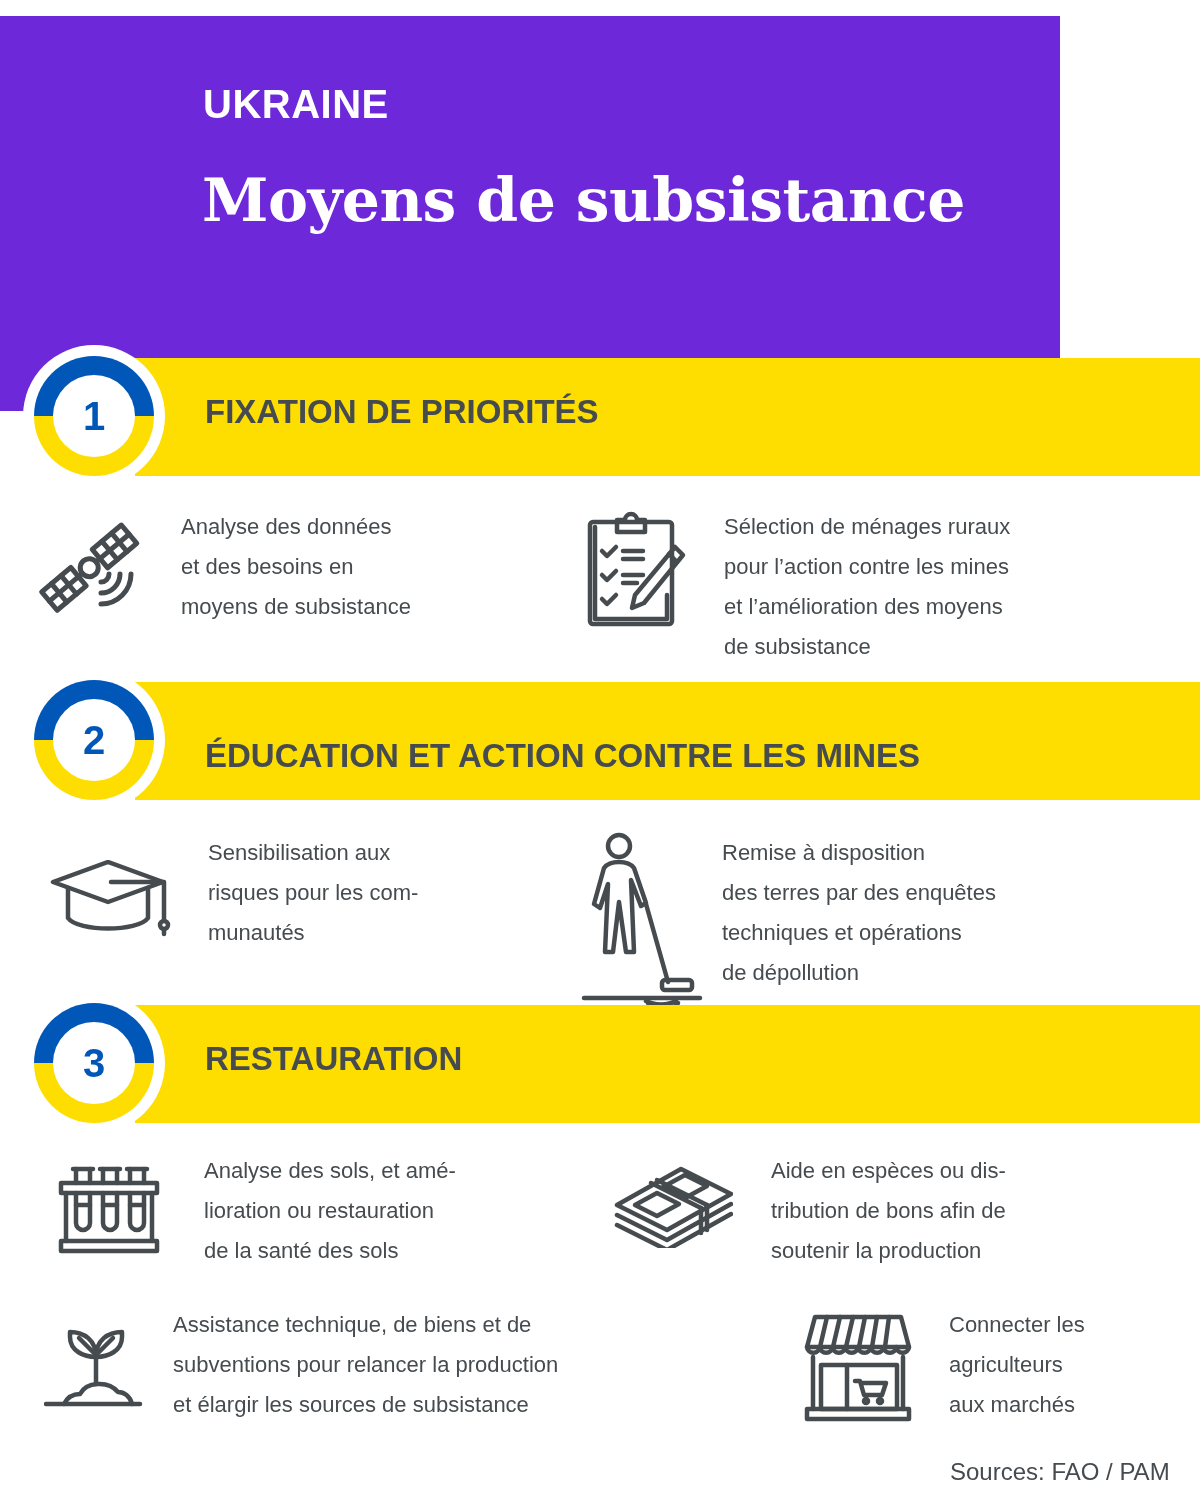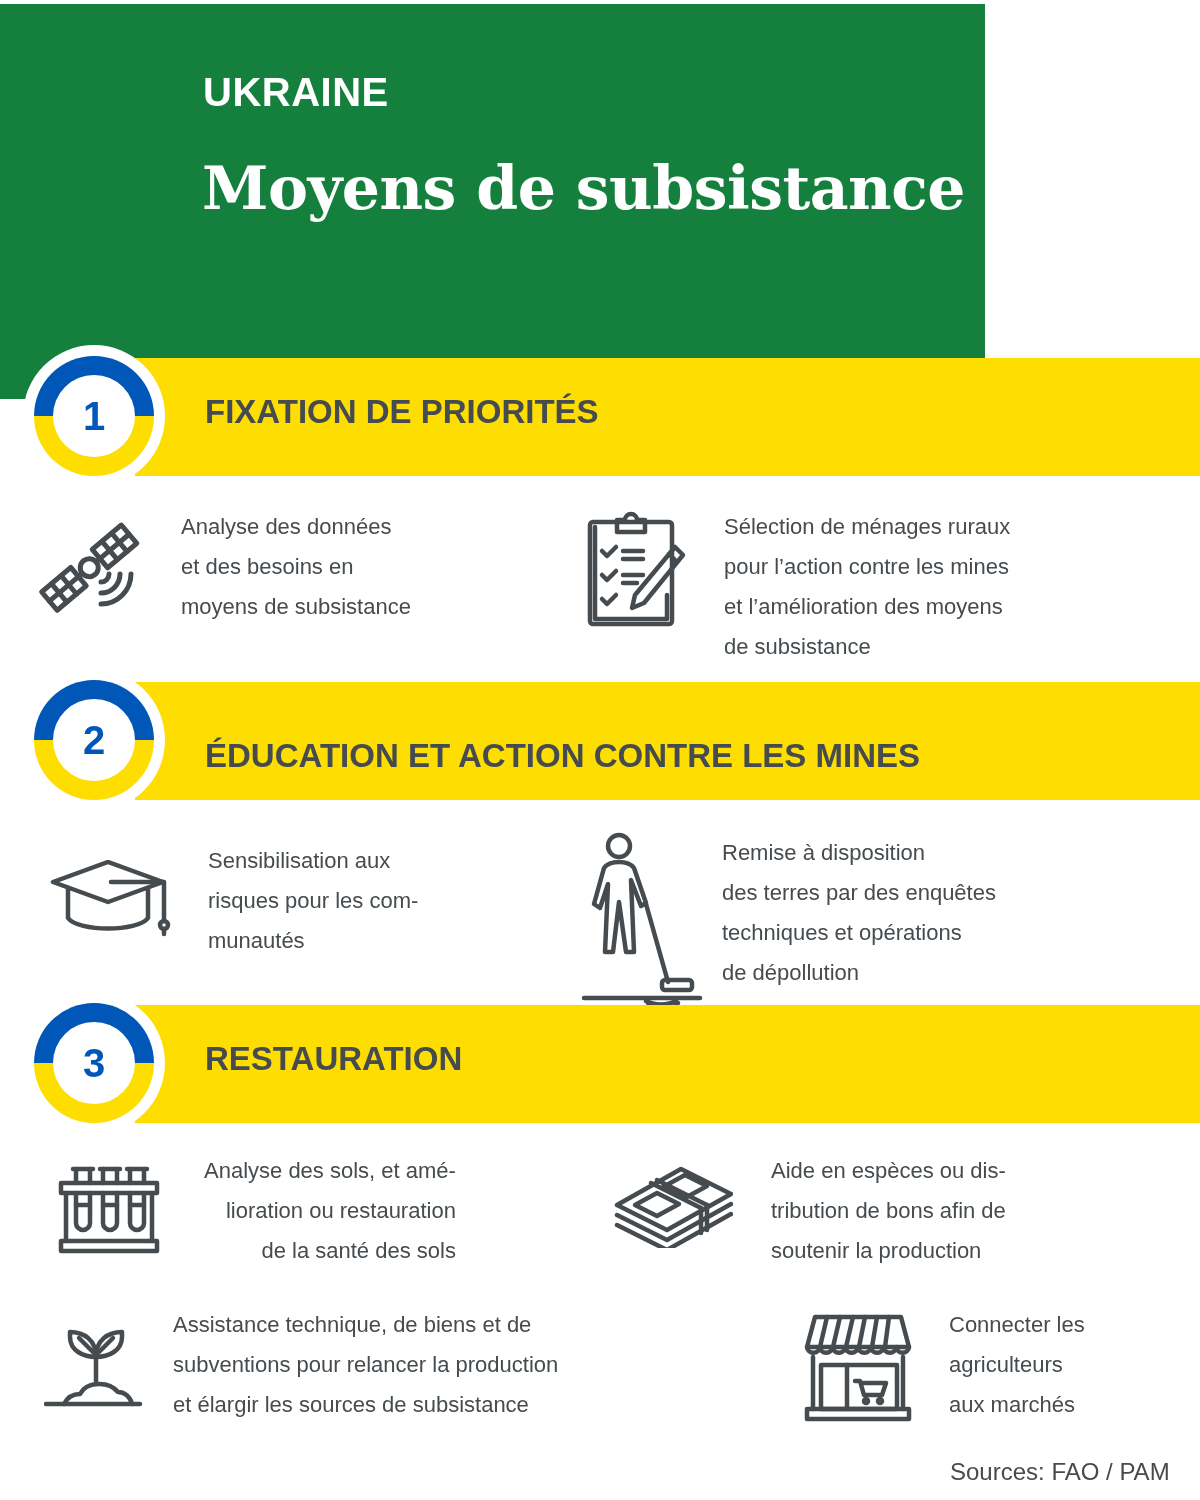--- a/index.html
+++ b/index.html
@@ -1,19 +1,19 @@
 <!DOCTYPE html>
 <html><head>
 <meta charset="utf-8">
 <style>
   * { box-sizing: border-box; margin: 0; padding: 0; }
   html, body { width: 1200px; height: 1500px; background: #ffffff; overflow: hidden; }
   body { position: relative; font-family: "Liberation Sans", sans-serif; color: #454b4e; }
 
-  .header { position: absolute; left: 0; top: 4px; width: 985px; height: 395px; background: #15803d; }
+  .header { position: absolute; left: 0; top: 16px; width: 1060px; height: 395px; background: #6d28d9; }
   .kicker { position: absolute; left: 203px; top: 66px; font-family: "Liberation Sans", sans-serif; font-weight: 700; font-size: 40px; color: #ffffff; letter-spacing: 0.5px; }
   .title { position: absolute; left: 202px; top: 140px; font-family: "DejaVu Serif", serif; font-weight: 700; font-size: 60px; line-height: 88px; color: #ffffff; letter-spacing: -0.5px; }
 
   .band { position: absolute; left: 135px; width: 1065px; height: 118px; background: #fedd00; }
   .band-title { position: absolute; left: 205px; font-family: "Liberation Sans", sans-serif; font-weight: 700; font-size: 33px; color: #454b4e; }
 
   .badge { position: absolute; left: 23px; width: 142px; height: 142px; border-radius: 50%; background: #ffffff; }
   .badge-ring { position: absolute; left: 11px; top: 11px; width: 120px; height: 120px; border-radius: 50%;
     background: linear-gradient(to bottom, #0057b8 0%, #0057b8 50%, #fedd00 50%, #fedd00 100%); }
   .badge-inner { position: absolute; left: 19px; top: 19px; width: 82px; height: 82px; border-radius: 50%; background: #ffffff;
@@ -98,21 +98,21 @@
 
 <div class="icon" style="left:48px; top:860px;">
   <svg width="125" height="85" viewBox="0 0 125 85" fill="none" stroke="#454b4e" stroke-width="4.5" stroke-linejoin="round" stroke-linecap="round">
     <path d="M5 22 l55 -20 l55 20 l-55 20 z"></path>
     <path d="M20 28 v30 c10 14 70 14 80 0 v-30"></path>
     <path d="M63 22 h53 v38"></path>
     <circle cx="116" cy="65" r="4"></circle>
     <line x1="116" y1="69" x2="116" y2="74"></line>
   </svg>
 </div>
-<div class="item-text" style="left:208px; top:833px;margin-top:8px;">Sensibilisation aux
+<div class="item-text" style="left:208px; top:833px;">Sensibilisation aux
 risques pour les com-
 munautés</div>
 
 <div class="icon" style="left:578px; top:830px;">
   <svg width="125" height="175" viewBox="0 0 125 175" fill="none" stroke="#454b4e" stroke-width="4.5" stroke-linejoin="round" stroke-linecap="round">
     <circle cx="41" cy="16" r="11"></circle>
     <path d="M26 38 c6 -8 24 -8 30 0 l12 35 l-5 3 l-10 -26 l3 72 h-8 l-7 -50 l-6 50 h-8 l3 -68 l-8 24 l-6 -4 z"></path>
     <path d="M68 74 l22 78"></path>
     <rect x="84" y="150" width="30" height="10" rx="3"></rect>
     <line x1="6" y1="168" x2="122" y2="168"></line>
@@ -152,21 +152,21 @@
       <path d="M73 4 v14"></path>
       <path d="M87 4 v14"></path>
     <path d="M19 28 v30 a7 7 0 0 0 14 0 v-30"></path>
       <line x1="19" y1="40" x2="33" y2="40"></line>
     <path d="M46 28 v30 a7 7 0 0 0 14 0 v-30"></path>
       <line x1="46" y1="40" x2="60" y2="40"></line>
     <path d="M73 28 v30 a7 7 0 0 0 14 0 v-30"></path>
       <line x1="73" y1="40" x2="87" y2="40"></line>
   </svg>
 </div>
-<div class="item-text" style="left:204px; top:1151px;text-align:right;">Analyse des sols, et amé-
+<div class="item-text" style="left:204px; top:1151px;">Analyse des sols, et amé-
 lioration ou restauration
 de la santé des sols</div>
 
 <div class="icon" style="left:613px; top:1163px;">
   <svg width="120" height="85" viewBox="0 0 120 85" fill="none" stroke="#454b4e" stroke-width="4.5" stroke-linejoin="round" stroke-linecap="round">
     <path d="M4 42 l64 -36 l50 25 l-64 36 z"></path>
     <path d="M4 52 l50 25 l64 -36"></path>
     <path d="M4 62 l50 25 l64 -36"></path>
     <path d="M28 36 l22 -12 l22 11 l-22 12 z" transform="translate(-6 6)"></path>
     <path d="M56 22 l22 -12 l22 11 l-22 12 z" transform="translate(-6 2)"></path>

